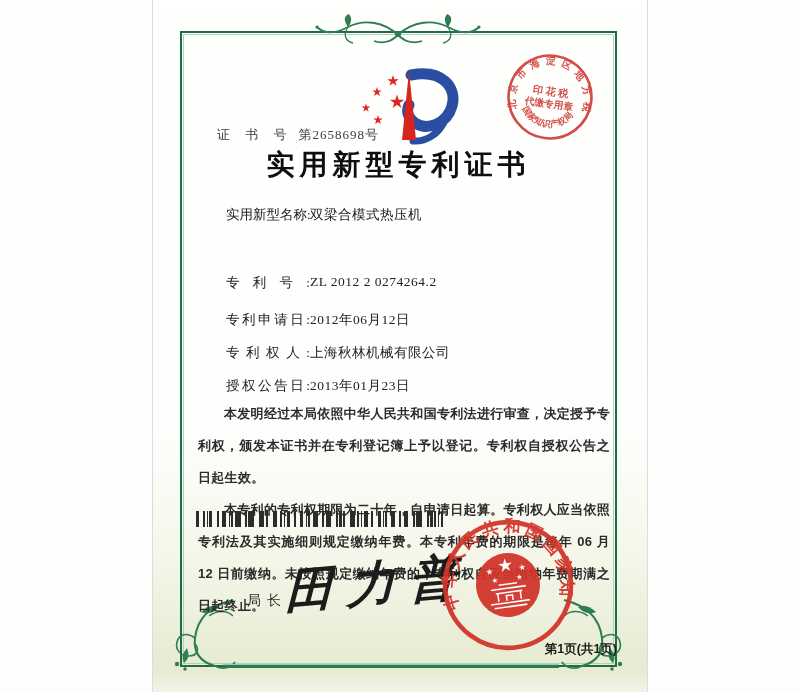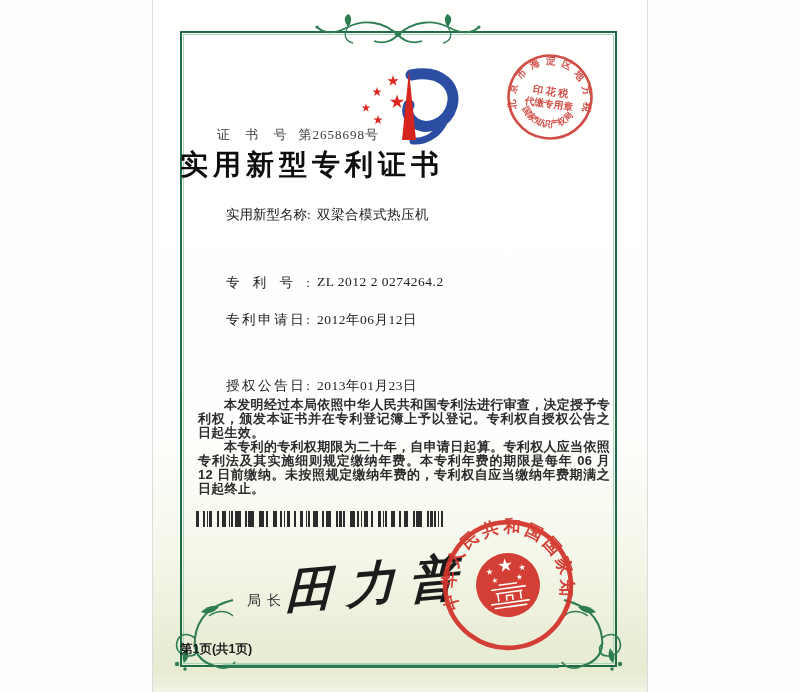--- a/index.html
+++ b/index.html
@@ -12,35 +12,35 @@
          border:2px solid #1f6b45;pointer-events:none;}
   .frame::before{content:"";position:absolute;inset:1px;border:1px solid #a9d5bb;}
   .ornament{position:absolute;pointer-events:none;}
 
   .cert-no{position:absolute;left:64px;top:78px;font-size:13px;color:#3c3c3c;margin-top:48px;}
   .cert-no .lbl{letter-spacing:6px;margin-right:6px;}
   .cert-no .val{letter-spacing:1px;}
 
   .logo{position:absolute;left:200px;top:68px;width:110px;height:80px;}
 
-  .title{position:absolute;left:27px;top:146px;width:437px;
+  .title{position:absolute;left:27px;top:146px;width:437px;text-align:center;
          font-size:28px;font-weight:700;letter-spacing:5px;color:#0e0e0e;}
 
   .stamp{position:absolute;left:352px;top:52px;width:90px;height:90px;opacity:.82;
          transform:rotate(8deg);}
 
   .field-row{position:absolute;left:73px;font-size:13.5px;color:#222;white-space:nowrap;}
   .flabel{display:inline-block;width:84px;text-align:justify;text-align-last:justify;
           -moz-text-align-last:justify;text-justify:inter-character;vertical-align:top;}
   .flabel::after{content:":";}
-  .fvalue{margin-left:7px;letter-spacing:.5px;}
+  .fvalue{letter-spacing:.5px;}
 
   .paras{position:absolute;left:45px;top:398px;width:412px;
          font-family:"Liberation Sans","DejaVu Sans",sans-serif;
-         font-size:13px;font-weight:700;color:#2b2b2b;line-height:14px;
+         font-size:13px;font-weight:700;color:#2b2b2b;line-height:32px;
          text-align:justify;letter-spacing:.3px;}
   .paras p{margin:0;text-indent:2em;}
 
   .barcode{position:absolute;left:43px;top:511px;width:247px;height:16px;
            background-image:
              repeating-linear-gradient(90deg,#2c2c2c 0 2px,transparent 2px 7px),
              repeating-linear-gradient(90deg,#2c2c2c 0 1px,transparent 1px 11px),
              repeating-linear-gradient(90deg,#2c2c2c 0 3px,transparent 3px 13px);}
 
   .sig-role{position:absolute;left:94px;top:592px;font-family:"Liberation Sans",sans-serif;
@@ -50,21 +50,21 @@
             transform:rotate(-5deg) skewX(-6deg);}
 
   .seal{position:absolute;left:288px;top:518px;width:134px;height:134px;opacity:.94;
         transform:rotate(-8deg);}
   .grant-date{position:absolute;left:264px;top:609px;width:200px;
               font-family:"Liberation Sans","DejaVu Sans",sans-serif;
               font-size:20px;font-weight:700;color:#000;letter-spacing:.5px;z-index:5;}
 
   .bottom-rule{position:absolute;left:70px;top:664px;width:336px;height:3px;
                background:#2a7b52;border-top:1px solid #9fcdb2;}
-  .footer{position:absolute;left:27px;top:641px;width:437px;text-align:left;
+  .footer{position:absolute;left:27px;top:641px;width:437px;text-align:right;
           font-family:"Liberation Sans",sans-serif;font-size:12.5px;font-weight:700;color:#1b1b1b;}
 </style>
 </head>
 <body>
 
 <svg width="0" height="0" style="position:absolute" aria-hidden="true">
   <defs>
     <path id="star-def" d="M0,-1 L0.2245,-0.309 L0.951,-0.309 L0.363,0.118 L0.588,0.809 L0,0.382 L-0.588,0.809 L-0.363,0.118 L-0.951,-0.309 L-0.2245,-0.309 Z"></path>
   </defs>
 </svg>
@@ -160,20 +160,23 @@
     </svg>
 
     <div class="field-row" style="top:206px">
       <span class="flabel">实用新型名称</span><span class="fvalue">双梁合模式热压机</span>
     </div>
     <div class="field-row" style="top:274px">
       <span class="flabel">专利号</span><span class="fvalue">ZL 2012 2 0274264.2</span>
     </div>
     <div class="field-row" style="top:311px">
       <span class="flabel">专利申请日</span><span class="fvalue">2012年06月12日</span>
+    </div>
+    <div class="field-row" style="top:344px">
+      <span class="flabel">专利权人</span><span class="fvalue">上海秋林机械有限公司</span>
     </div>
     <div class="field-row" style="top:377px">
       <span class="flabel">授权公告日</span><span class="fvalue">2013年01月23日</span>
     </div>
 
     <div class="paras">
       <p>本发明经过本局依照中华人民共和国专利法进行审查，决定授予专利权，颁发本证书并在专利登记簿上予以登记。专利权自授权公告之日起生效。</p>
       <p>本专利的专利权期限为二十年，自申请日起算。专利权人应当依照专利法及其实施细则规定缴纳年费。本专利年费的期限是每年 06 月 12 日前缴纳。未按照规定缴纳年费的，专利权自应当缴纳年费期满之日起终止。</p>
     </div>
 

